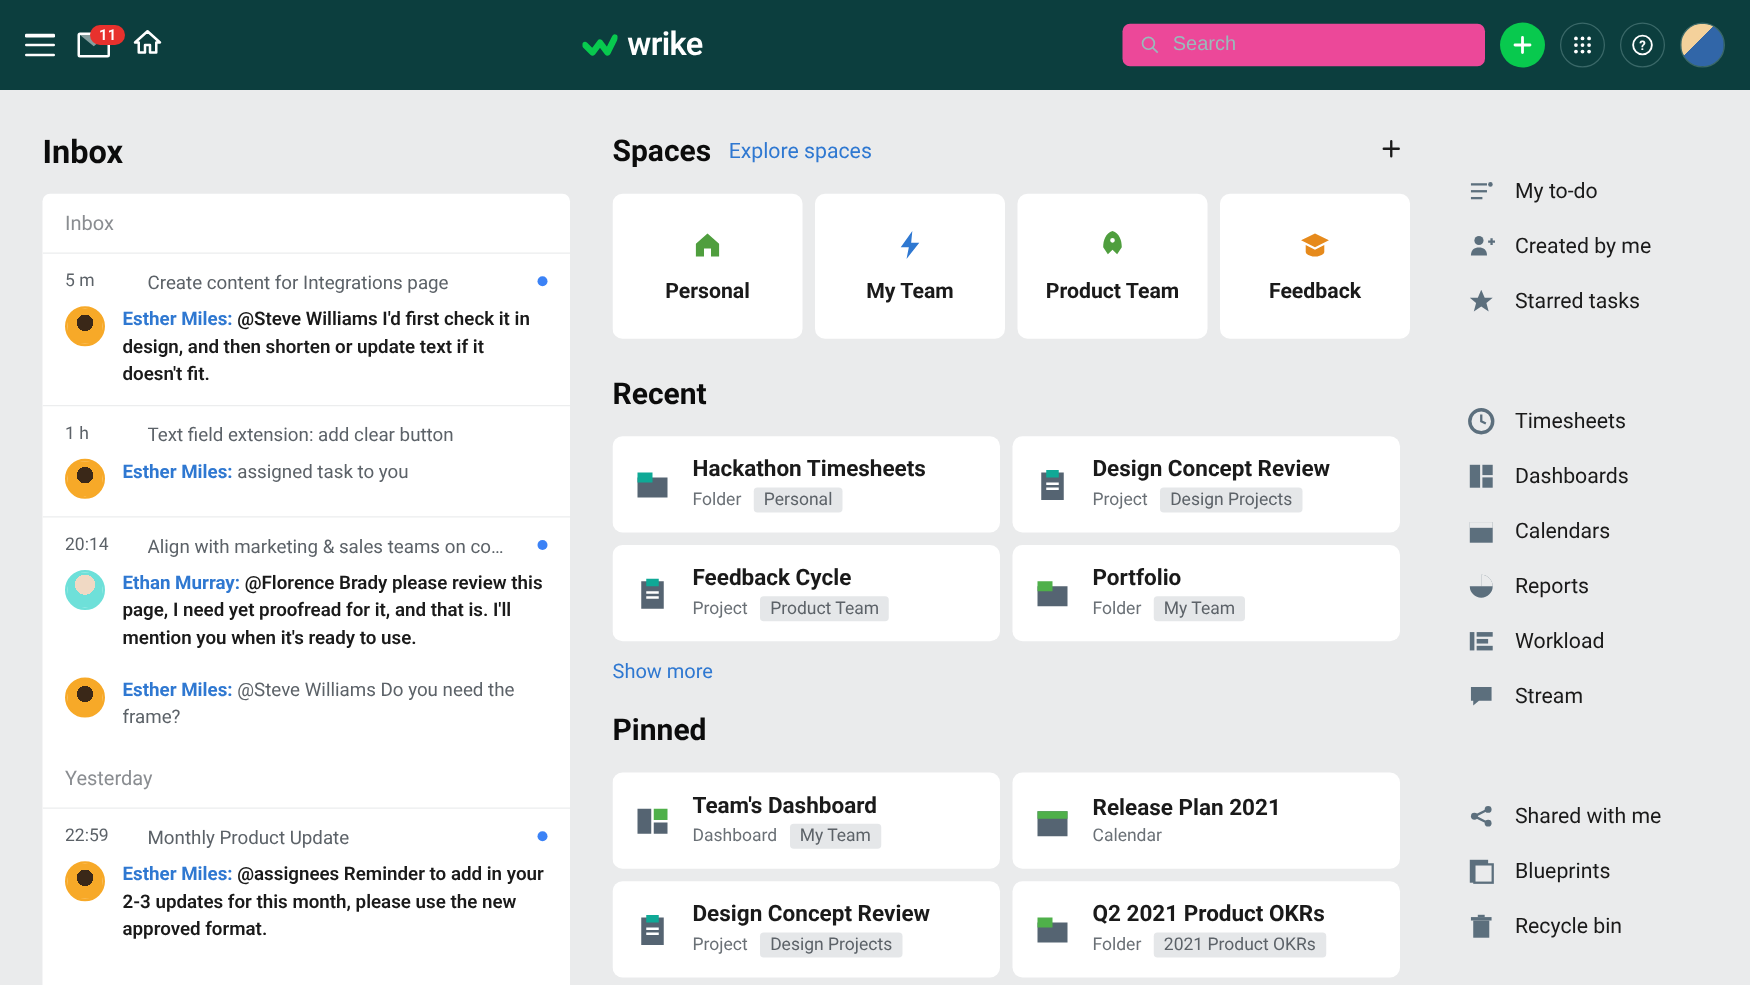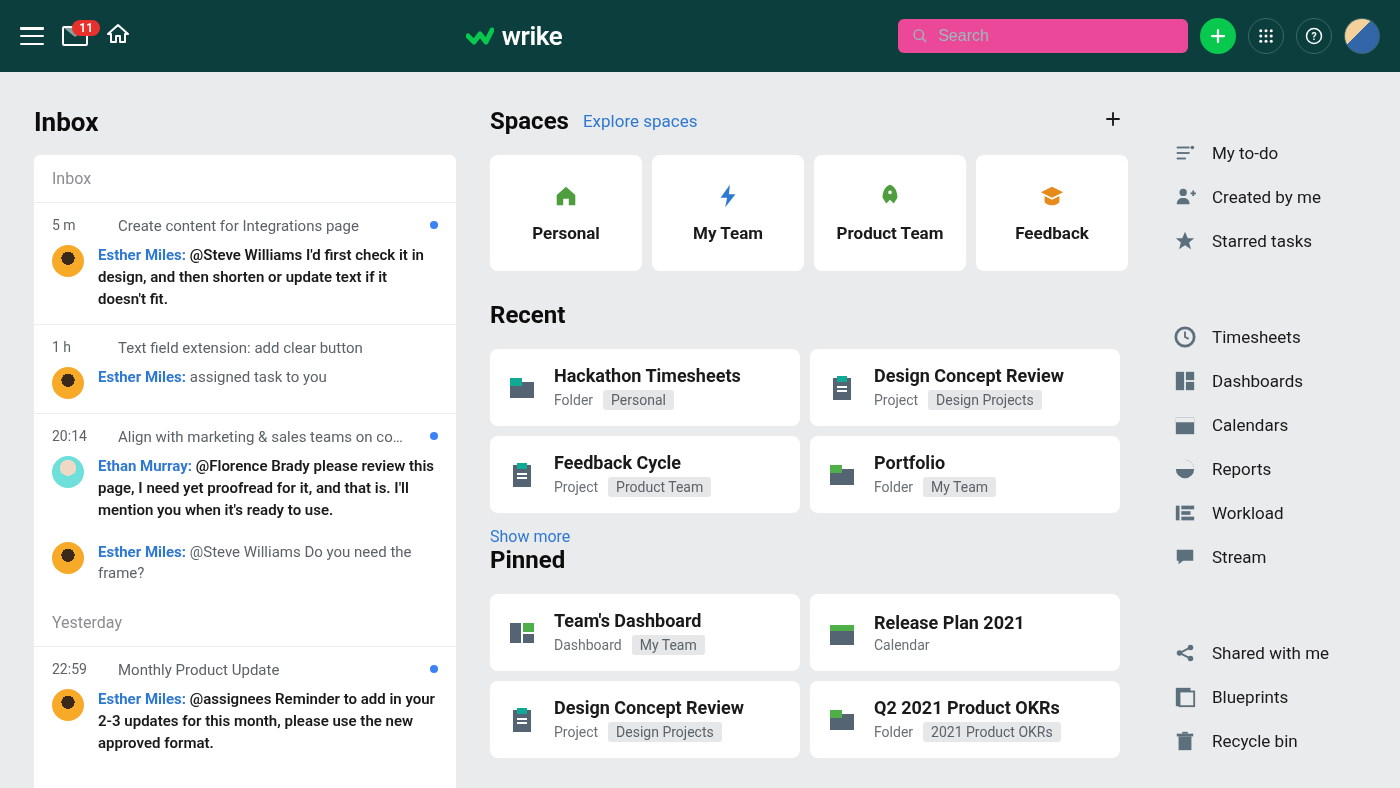--- a/index.html
+++ b/index.html
@@ -67,21 +67,21 @@
 .space-card svg { width: 26px; height: 26px; }
 .space-name { font-size: 17px; font-weight: 700; color: #1a1a1a; }
 
 .item-grid { display: flex; flex-wrap: wrap; gap: 10px; margin-bottom: 14px; }
 .item-card { background: #fff; border-radius: 8px; width: 310px; padding: 16px 18px; display: flex; align-items: center; gap: 18px; cursor: pointer; }
 .item-icon { width: 28px; height: 28px; flex-shrink: 0; }
 .item-info { flex: 1; }
 .item-title { font-size: 18px; font-weight: 700; color: #1a1a1a; margin-bottom: 4px; }
 .item-meta { display: flex; align-items: center; gap: 10px; font-size: 14px; color: #6a7076; }
 .item-tag { background: #e5e7e9; padding: 2px 8px; border-radius: 3px; color: #5c6268; font-size: 14px; }
-.show-more { color: #2f78d1; font-size: 16px; cursor: pointer; display: inline-block; }
+.show-more { color: #2f78d1; font-size: 16px; cursor: pointer; margin-bottom: 24px; display: inline-block; }
 
 
 .right-nav { width: 270px; padding: 70px 0 0 44px; display: flex; flex-direction: column; gap: 22px; }
 .nav-link { display: flex; align-items: center; gap: 16px; cursor: pointer; }
 .nav-link svg { width: 22px; height: 22px; fill: #5c6f7d; flex-shrink: 0; }
 .nav-link span { font-size: 17px; color: #1a1a1a; }
 .nav-gap { height: 30px; }
 </style>
 </head>
 <body>

